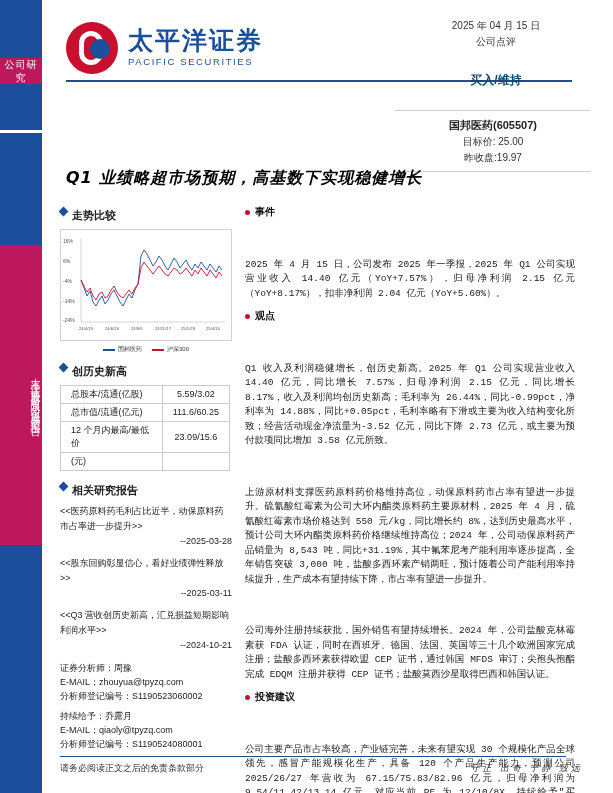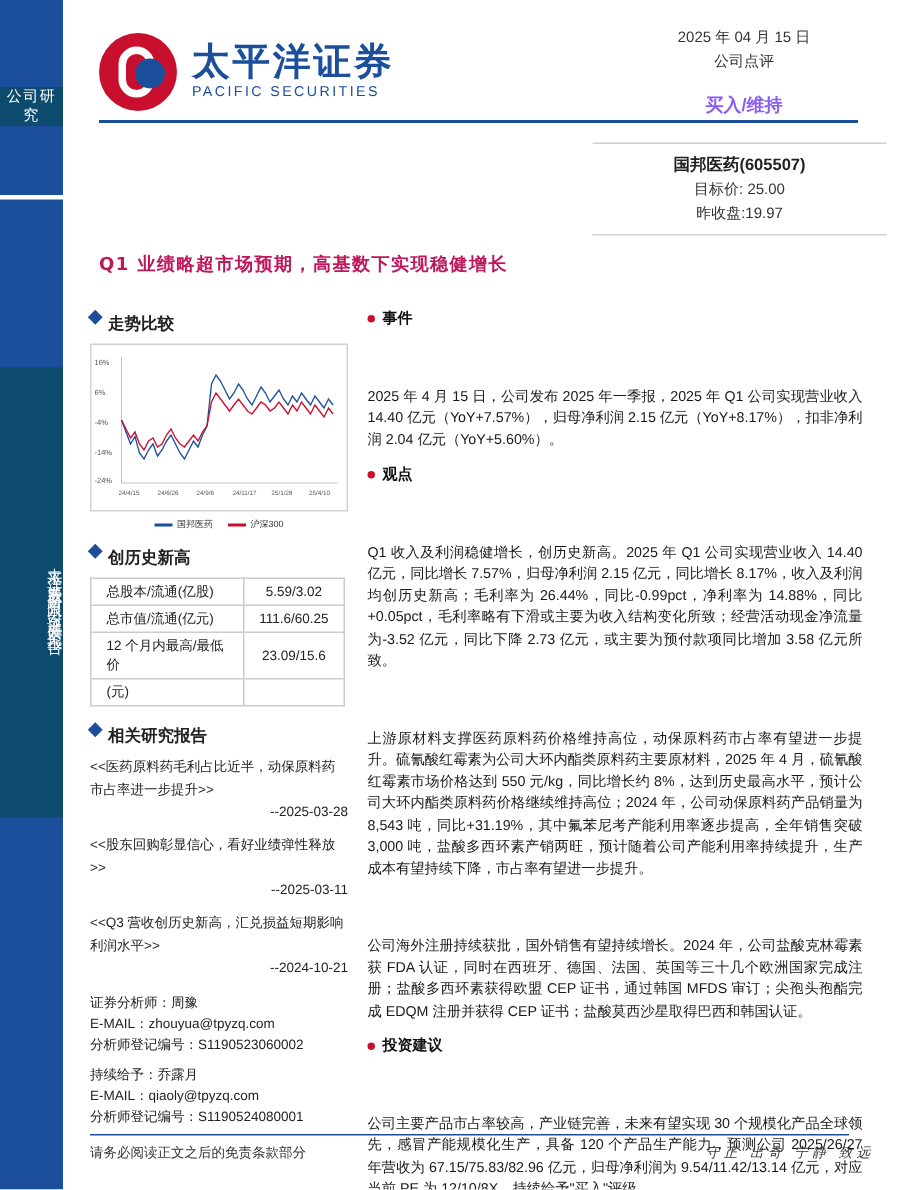--- a/index.html
+++ b/index.html
@@ -13,21 +13,21 @@
   }
   .page{position:relative;width:613px;height:793px;overflow:hidden;}
 
   
   .rail{
     position:absolute;left:0;top:0;width:42px;height:793px;
     background:#1b4f9c;
   }
   .rail-tab{
     position:absolute;left:0;width:42px;
-    background:#0c4a6e;color:#ffffff;
+    background:#be185d;color:#ffffff;
     font-size:10px;line-height:13px;text-align:center;
     letter-spacing:1px;
   }
   .rail-tab-1{top:58px;}
   .rail-tab-2{top:245px;}
   .rail-white-gap{
     position:absolute;left:0;width:42px;height:3px;background:#ffffff;
   }
 
   
@@ -63,35 +63,36 @@
     position:absolute;left:24px;top:80px;width:506px;height:2px;background:#1b4f9c;
   }
 
   .hdr-right{
     position:absolute;right:22px;top:18px;width:190px;text-align:center;
     font-size:10px;color:#333;
   }
   .hdr-date{line-height:16px;}
   .hdr-type{line-height:16px;}
   .hdr-rating{
-    color:#8b5cf6;font-weight:bold;font-size:12px;line-height:20px;margin-top:10px;
+    color:#0c4a6e;font-weight:bold;font-size:12px;line-height:20px;margin-top:20px;
   }
   .hdr-box{
-    position:absolute;right:22px;top:95px;width:196px;
+    position:absolute;right:22px;top:110px;width:196px;
     border-top:1px solid #cfcfcf;border-bottom:1px solid #cfcfcf;
     padding:5px 0 5px 0;text-align:center;
   }
   .hdr-stock{font-size:11px;font-weight:bold;color:#222;line-height:18px;}
   .hdr-kv{font-size:10px;color:#333;line-height:16px;text-align:center;}
 
   
   .main-title{
     position:absolute;left:66px;top:168px;width:500px;
-    font-size:12px;font-weight:bold;color:#be185d;letter-spacing:1px;
+    font-size:16px;font-weight:bold;color:#000000;letter-spacing:1px;
     font-family:"DejaVu Sans",sans-serif;
+    font-style:italic;
   }
 
   
   .leftcol{position:absolute;left:60px;top:208px;width:172px;}
   .sec-head{
     display:flex;align-items:flex-start;font-size:11px;font-weight:bold;color:#222;
     margin-bottom:6px;
   }
   .sec-head .bullet{
     width:7px;height:7px;background:#1b4f9c;margin-right:5px;flex:none;
@@ -122,21 +123,21 @@
   .rep-date{display:block;text-align:right;}
 
   .analysts{font-size:9px;color:#222;line-height:14px;margin-top:8px;}
   .analysts .a-blk{margin-bottom:6px;}
 
   
   .rightcol{
     position:absolute;left:245px;top:206px;width:330px;
     font-size:9.5px;line-height:14.5px;color:#1a1a1a;text-align:justify;
   }
-  .blk{margin-bottom:9px;}
+  .blk{margin-bottom:9px;font-family:Liberation Mono, monospace;}
   .blk-head{
     display:flex;align-items:flex-start;font-weight:bold;font-size:10px;color:#111;
     margin-bottom:3px;
   }
   .blk-head .dot{
     width:5px;height:5px;border-radius:50%;background:#c8102e;margin:4px 5px 0 0;flex:none;
   }
   .para{text-indent:0;margin-bottom:6px;margin-top:37px;}
 
   

